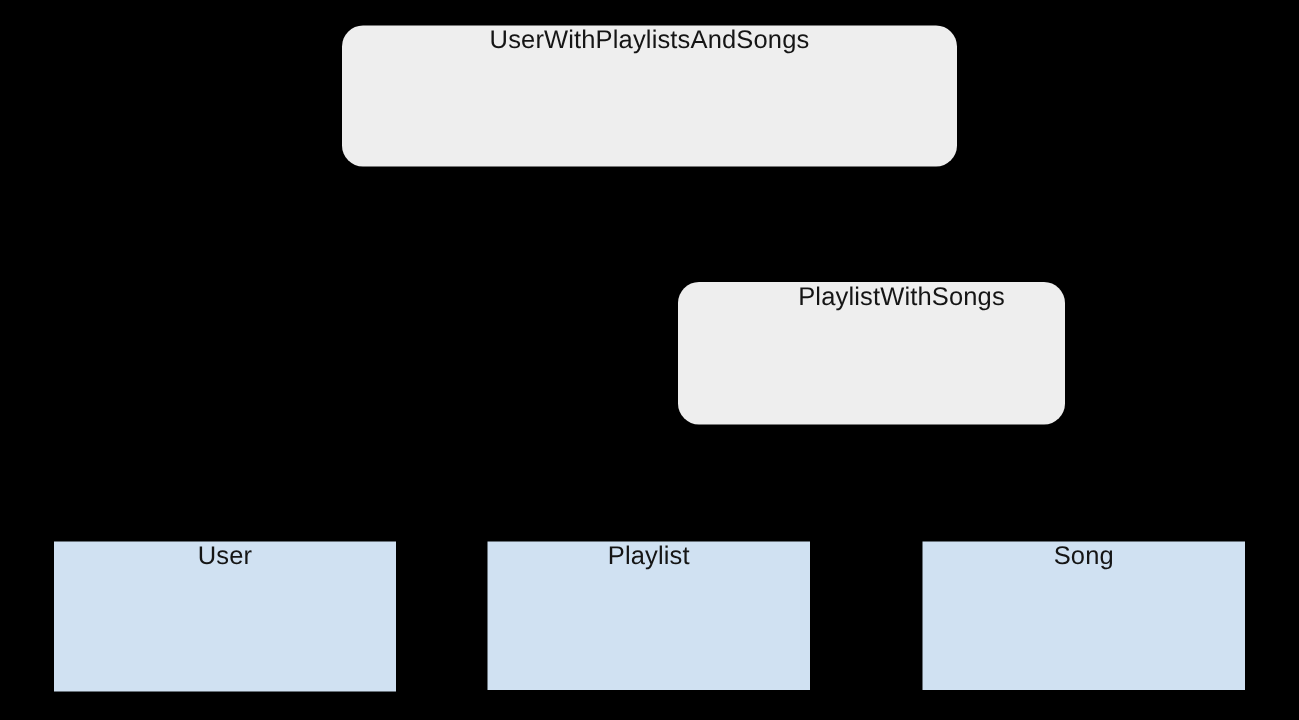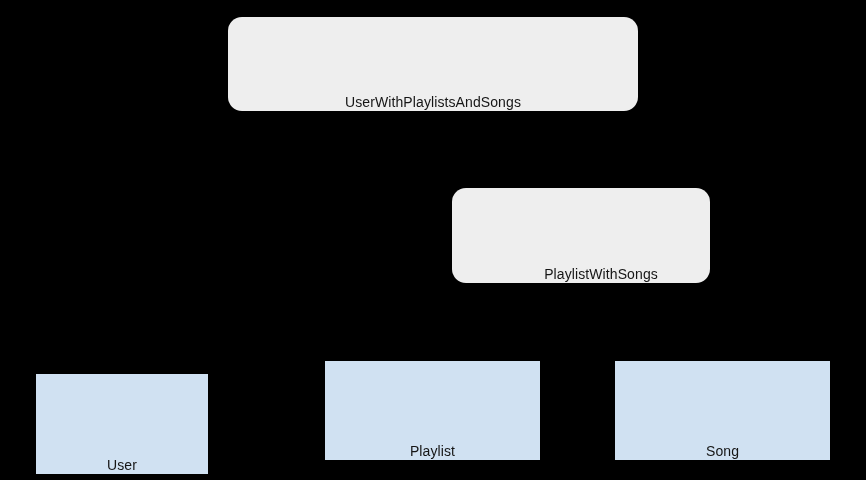--- a/index.html
+++ b/index.html
@@ -11,26 +11,26 @@
     position: relative;
     width: 866px;
     height: 480px;
     background: #000000;
     overflow: hidden;
     font-family: "Liberation Sans", sans-serif;
   }
   .node {
     position: absolute;
     display: flex;
-    align-items: flex-end;
+    align-items: flex-start;
     justify-content: center;
     box-sizing: border-box;
     text-align: center;
     color: #151515;
-    font-size: 14px;
+    font-size: 17px;
     font-weight: 400;
     line-height: 1.2;
     letter-spacing: 0.1px;
     white-space: nowrap;
     -webkit-font-smoothing: antialiased;
   }
   .node-relation {
     background: #eeeeee;
     border-radius: 14px;
   }
@@ -49,21 +49,21 @@
 <div id="canvas">
 
   <div class="node node-relation" style="left:228px; top:17px; width:410px; height:94px;">
     <span class="node-label">UserWithPlaylistsAndSongs</span>
   </div>
 
   <div class="node node-relation" style="left:452px; top:188px; width:258px; height:95px;padding-left:40px;">
     <span class="node-label">PlaylistWithSongs</span>
   </div>
 
-  <div class="node node-entity" style="left:36px; top:361px; width:172px; height:100px;margin-top:13px;">
+  <div class="node node-entity" style="left:36px; top:361px; width:228px; height:100px;">
     <span class="node-label">User</span>
   </div>
 
   <div class="node node-entity" style="left:325px; top:361px; width:215px; height:99px;">
     <span class="node-label">Playlist</span>
   </div>
 
   <div class="node node-entity" style="left:615px; top:361px; width:215px; height:99px;">
     <span class="node-label">Song</span>
   </div>

